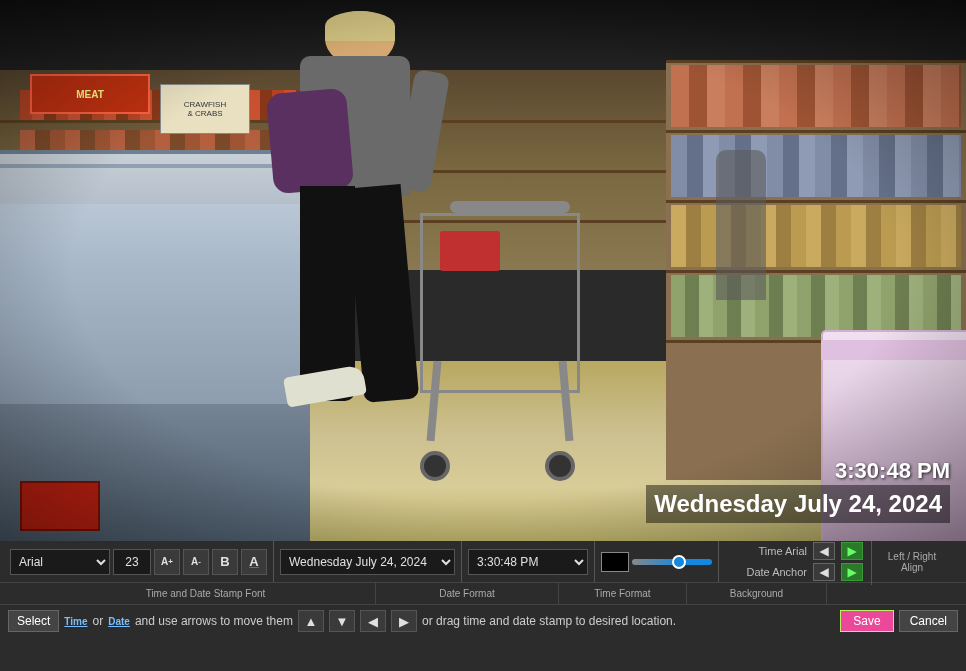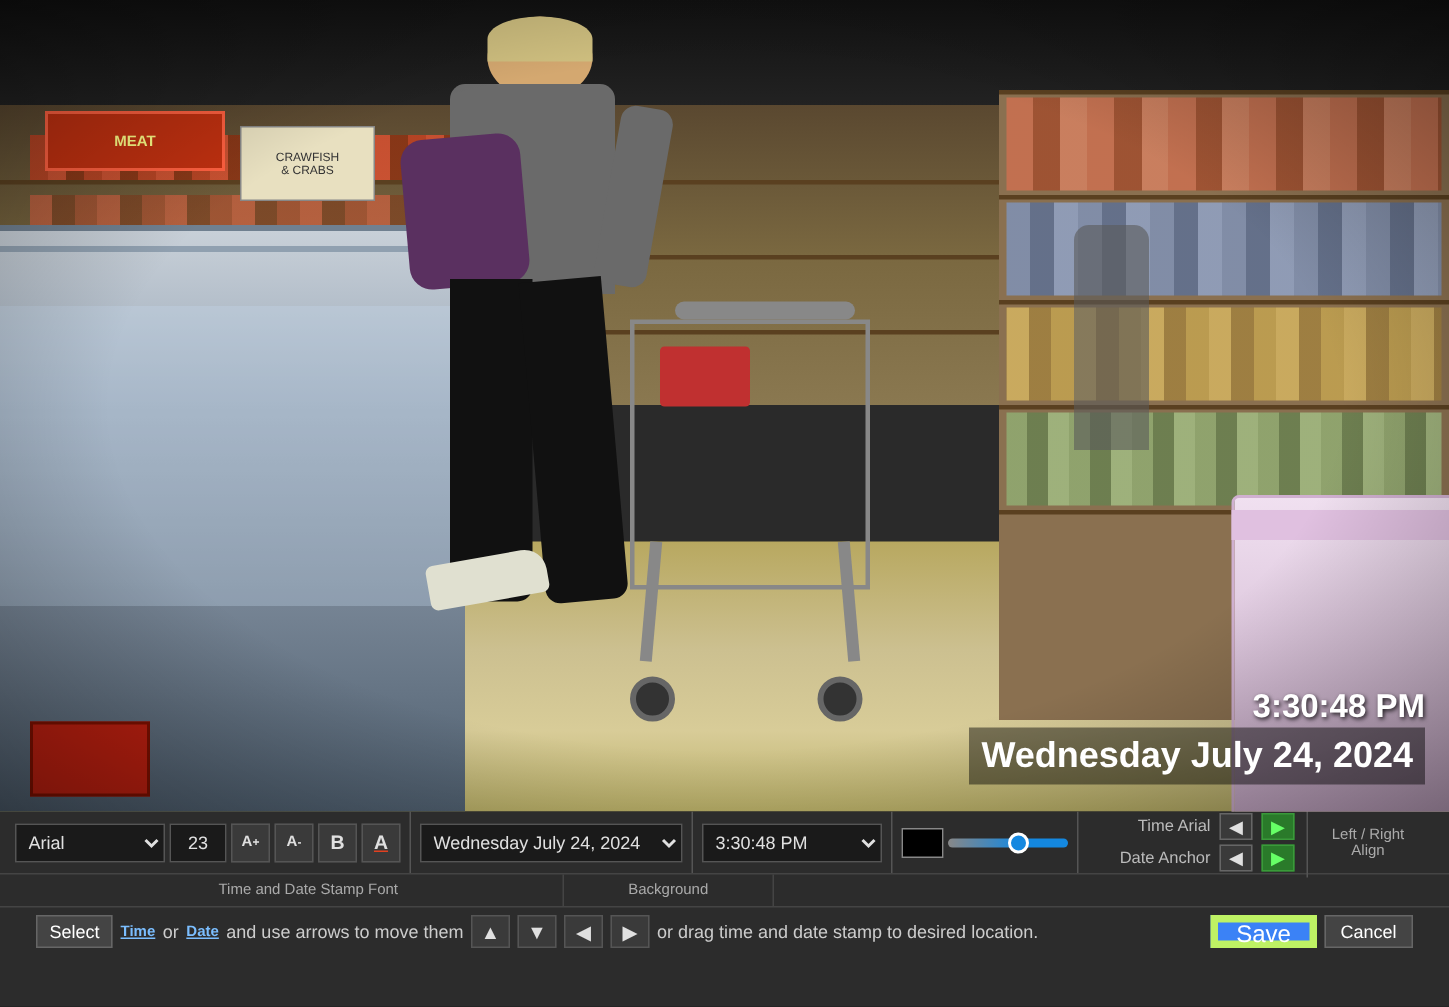--- a/index.html
+++ b/index.html
@@ -169,27 +169,27 @@
       width: 26px;
       height: 22px;
       display: flex;
       align-items: center;
       justify-content: center;
       cursor: pointer;
       font-size: 13px;
     }
 
     .save-btn {
-      background: #3b82f6;
+      background: #ec4899;
       color: white;
-      border: 5px solid #bef264;
+      border: 1px solid #bef264;
       height: 22px;
       padding: 0 12px;
       cursor: pointer;
-      font-size: 16px;
+      font-size: 12px;
     }
 
     .cancel-btn {
       background: #444;
       color: white;
       border: 1px solid #666;
       height: 22px;
       padding: 0 10px;
       cursor: pointer;
       font-size: 12px;
@@ -223,21 +223,21 @@
       display: flex;
       height: 24px;
       border-bottom: 1px solid #444;
       padding-left: 36px;
     }
 
     #tb-row2 {
       display: flex;
       align-items: center;
       height: 32px;
-      padding: 0 24px;
+      padding: 0 8px;
       gap: 5px;
       font-size: 12px;
       color: #ccc;
     }
 
     .tb-section {
       display: flex;
       align-items: center;
       gap: 3px;
       padding: 0 6px;
@@ -438,20 +438,22 @@
         </div>
       </div>
 
       <div style="display:flex;align-items:center;padding:0 8px;font-size:10px;color:#aaa;text-align:center;width:80px;">
         <span>Left / Right Align</span>
       </div>
     </div>
 
     <div id="tb-labels" style="display:flex;height:22px;border-bottom:1px solid #444;">
       <div class="tb-lbl" style="width:340px;">Time and Date Stamp Font</div>
+      <div class="tb-lbl" style="width:183px;">Date Format</div>
+      <div class="tb-lbl" style="width:128px;">Time Format</div>
       <div class="tb-lbl" style="width:140px;">Background</div>
     </div>
 
     <div id="tb-row2">
       <button class="select-btn">Select</button>
       <button class="keyword-btn">Time</button>
       <span>or</span>
       <button class="keyword-btn">Date</button>
       <span>and use arrows to move them</span>
 

